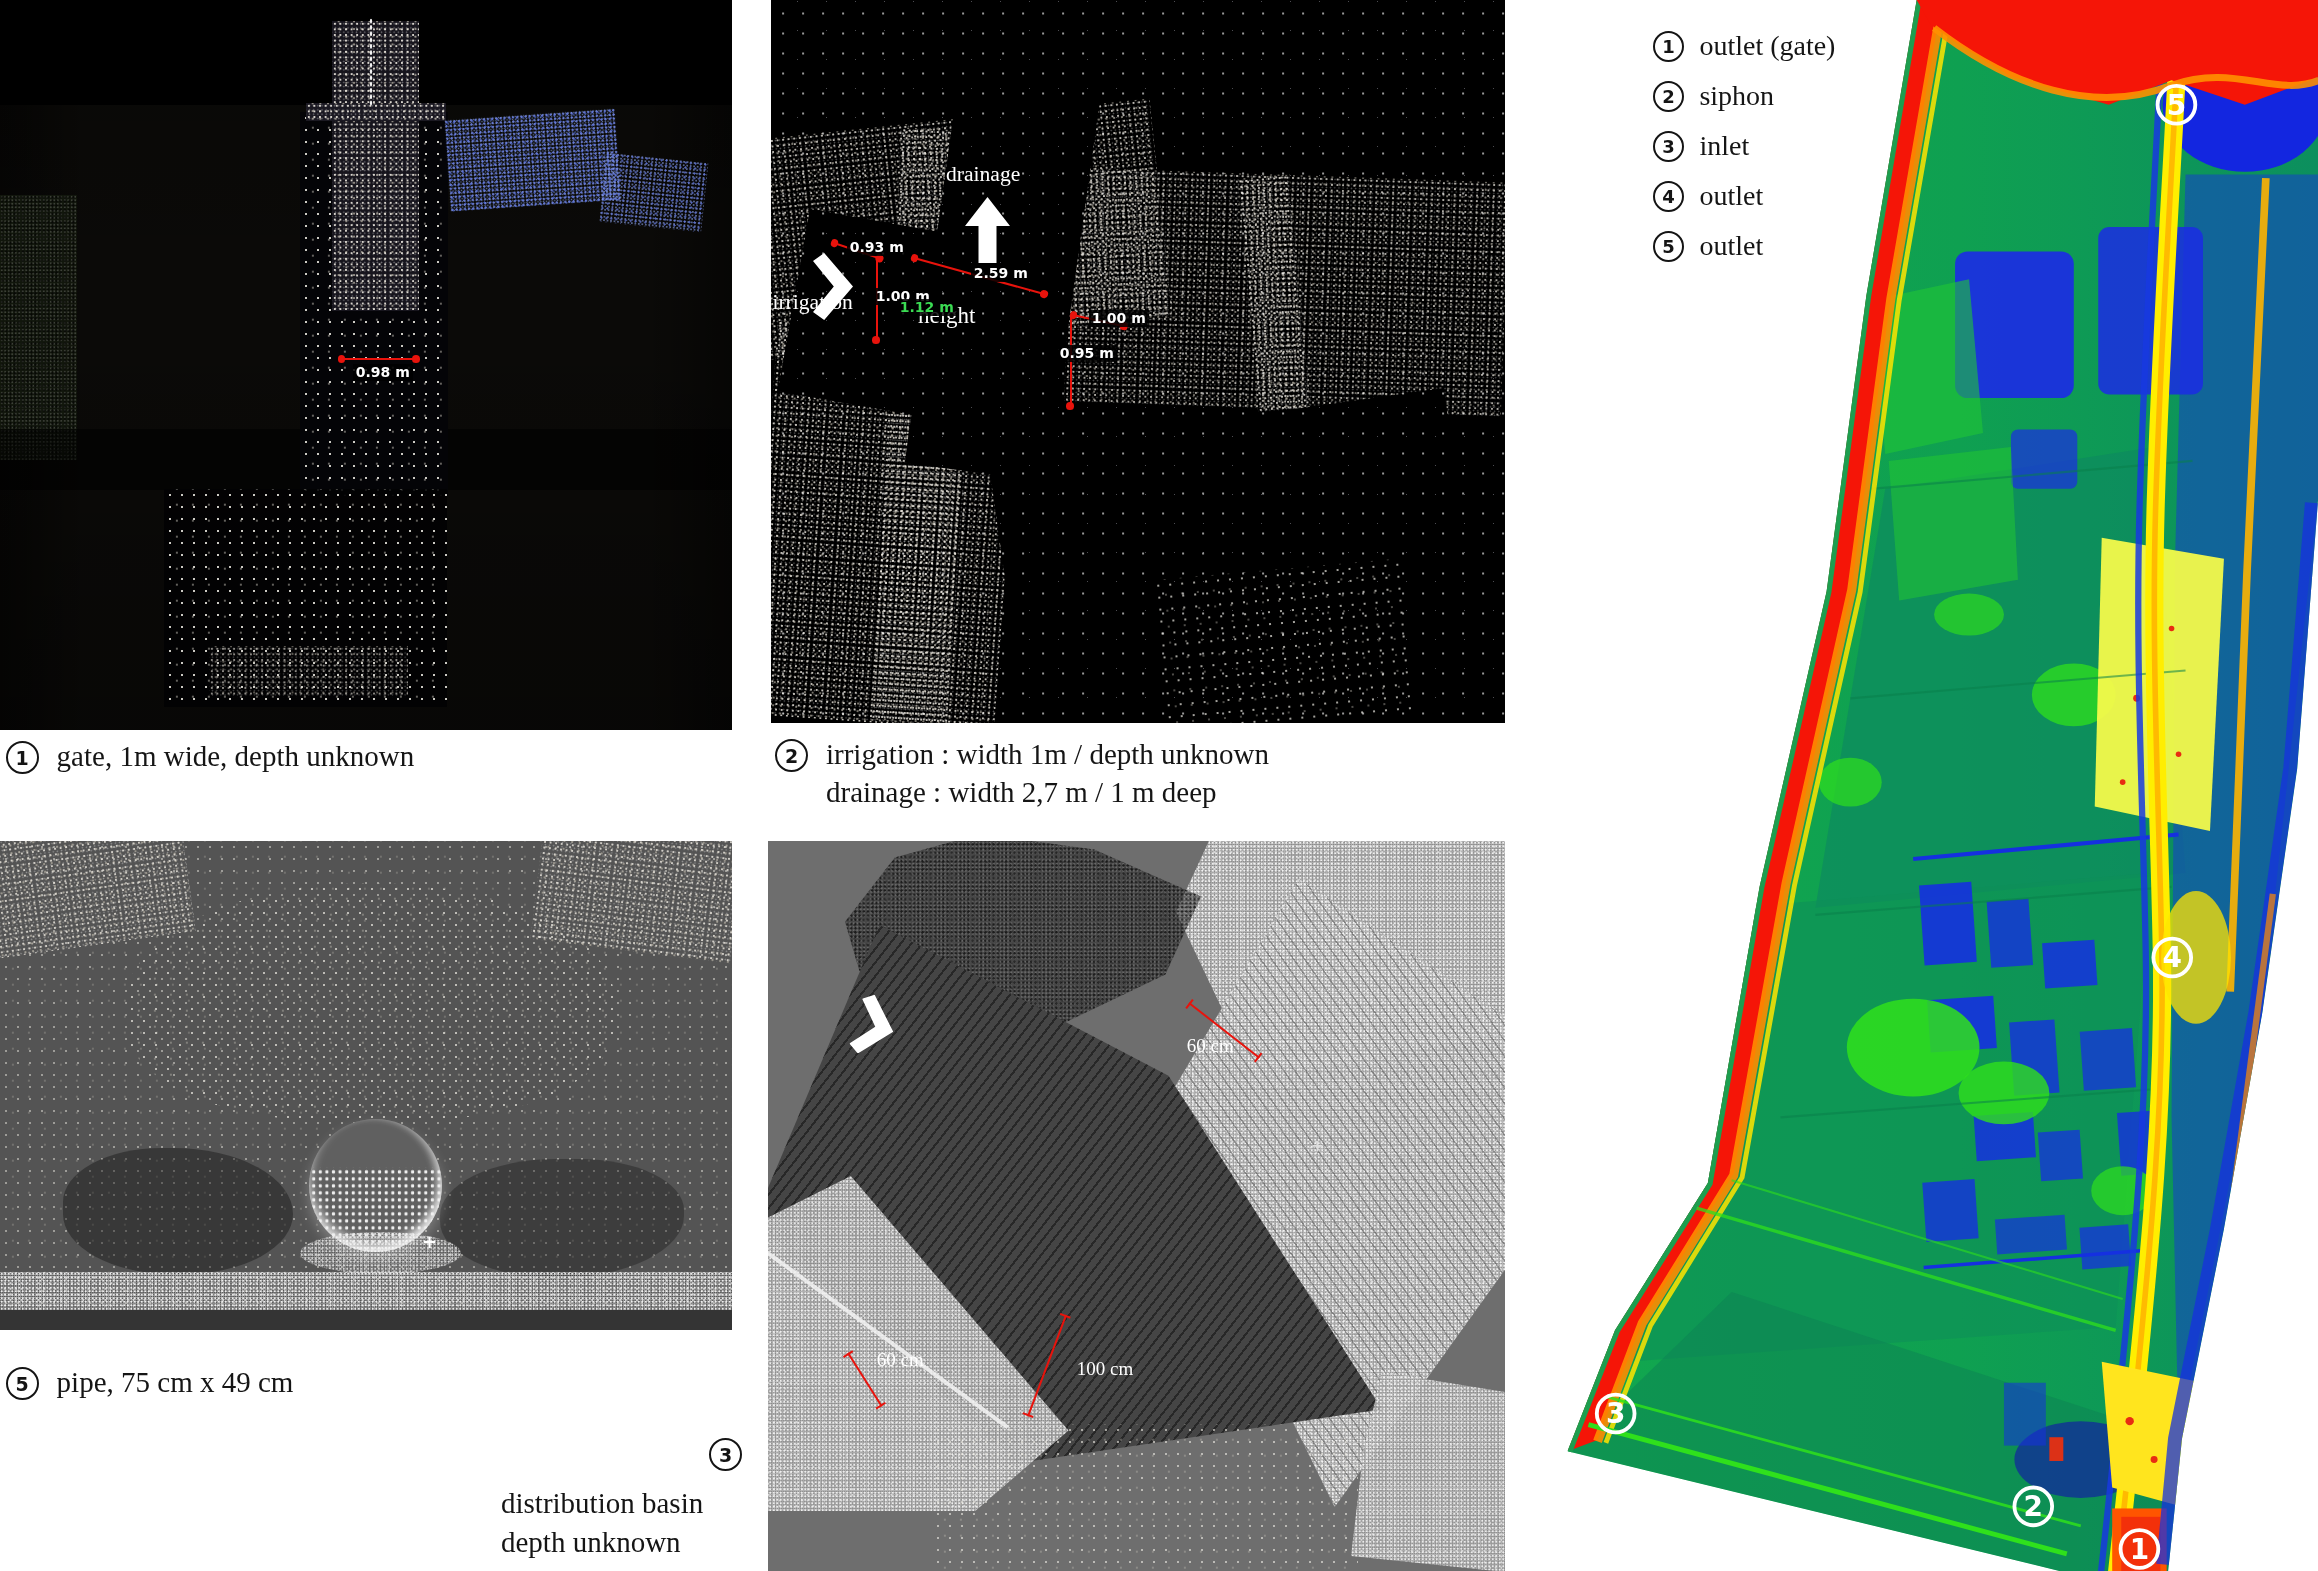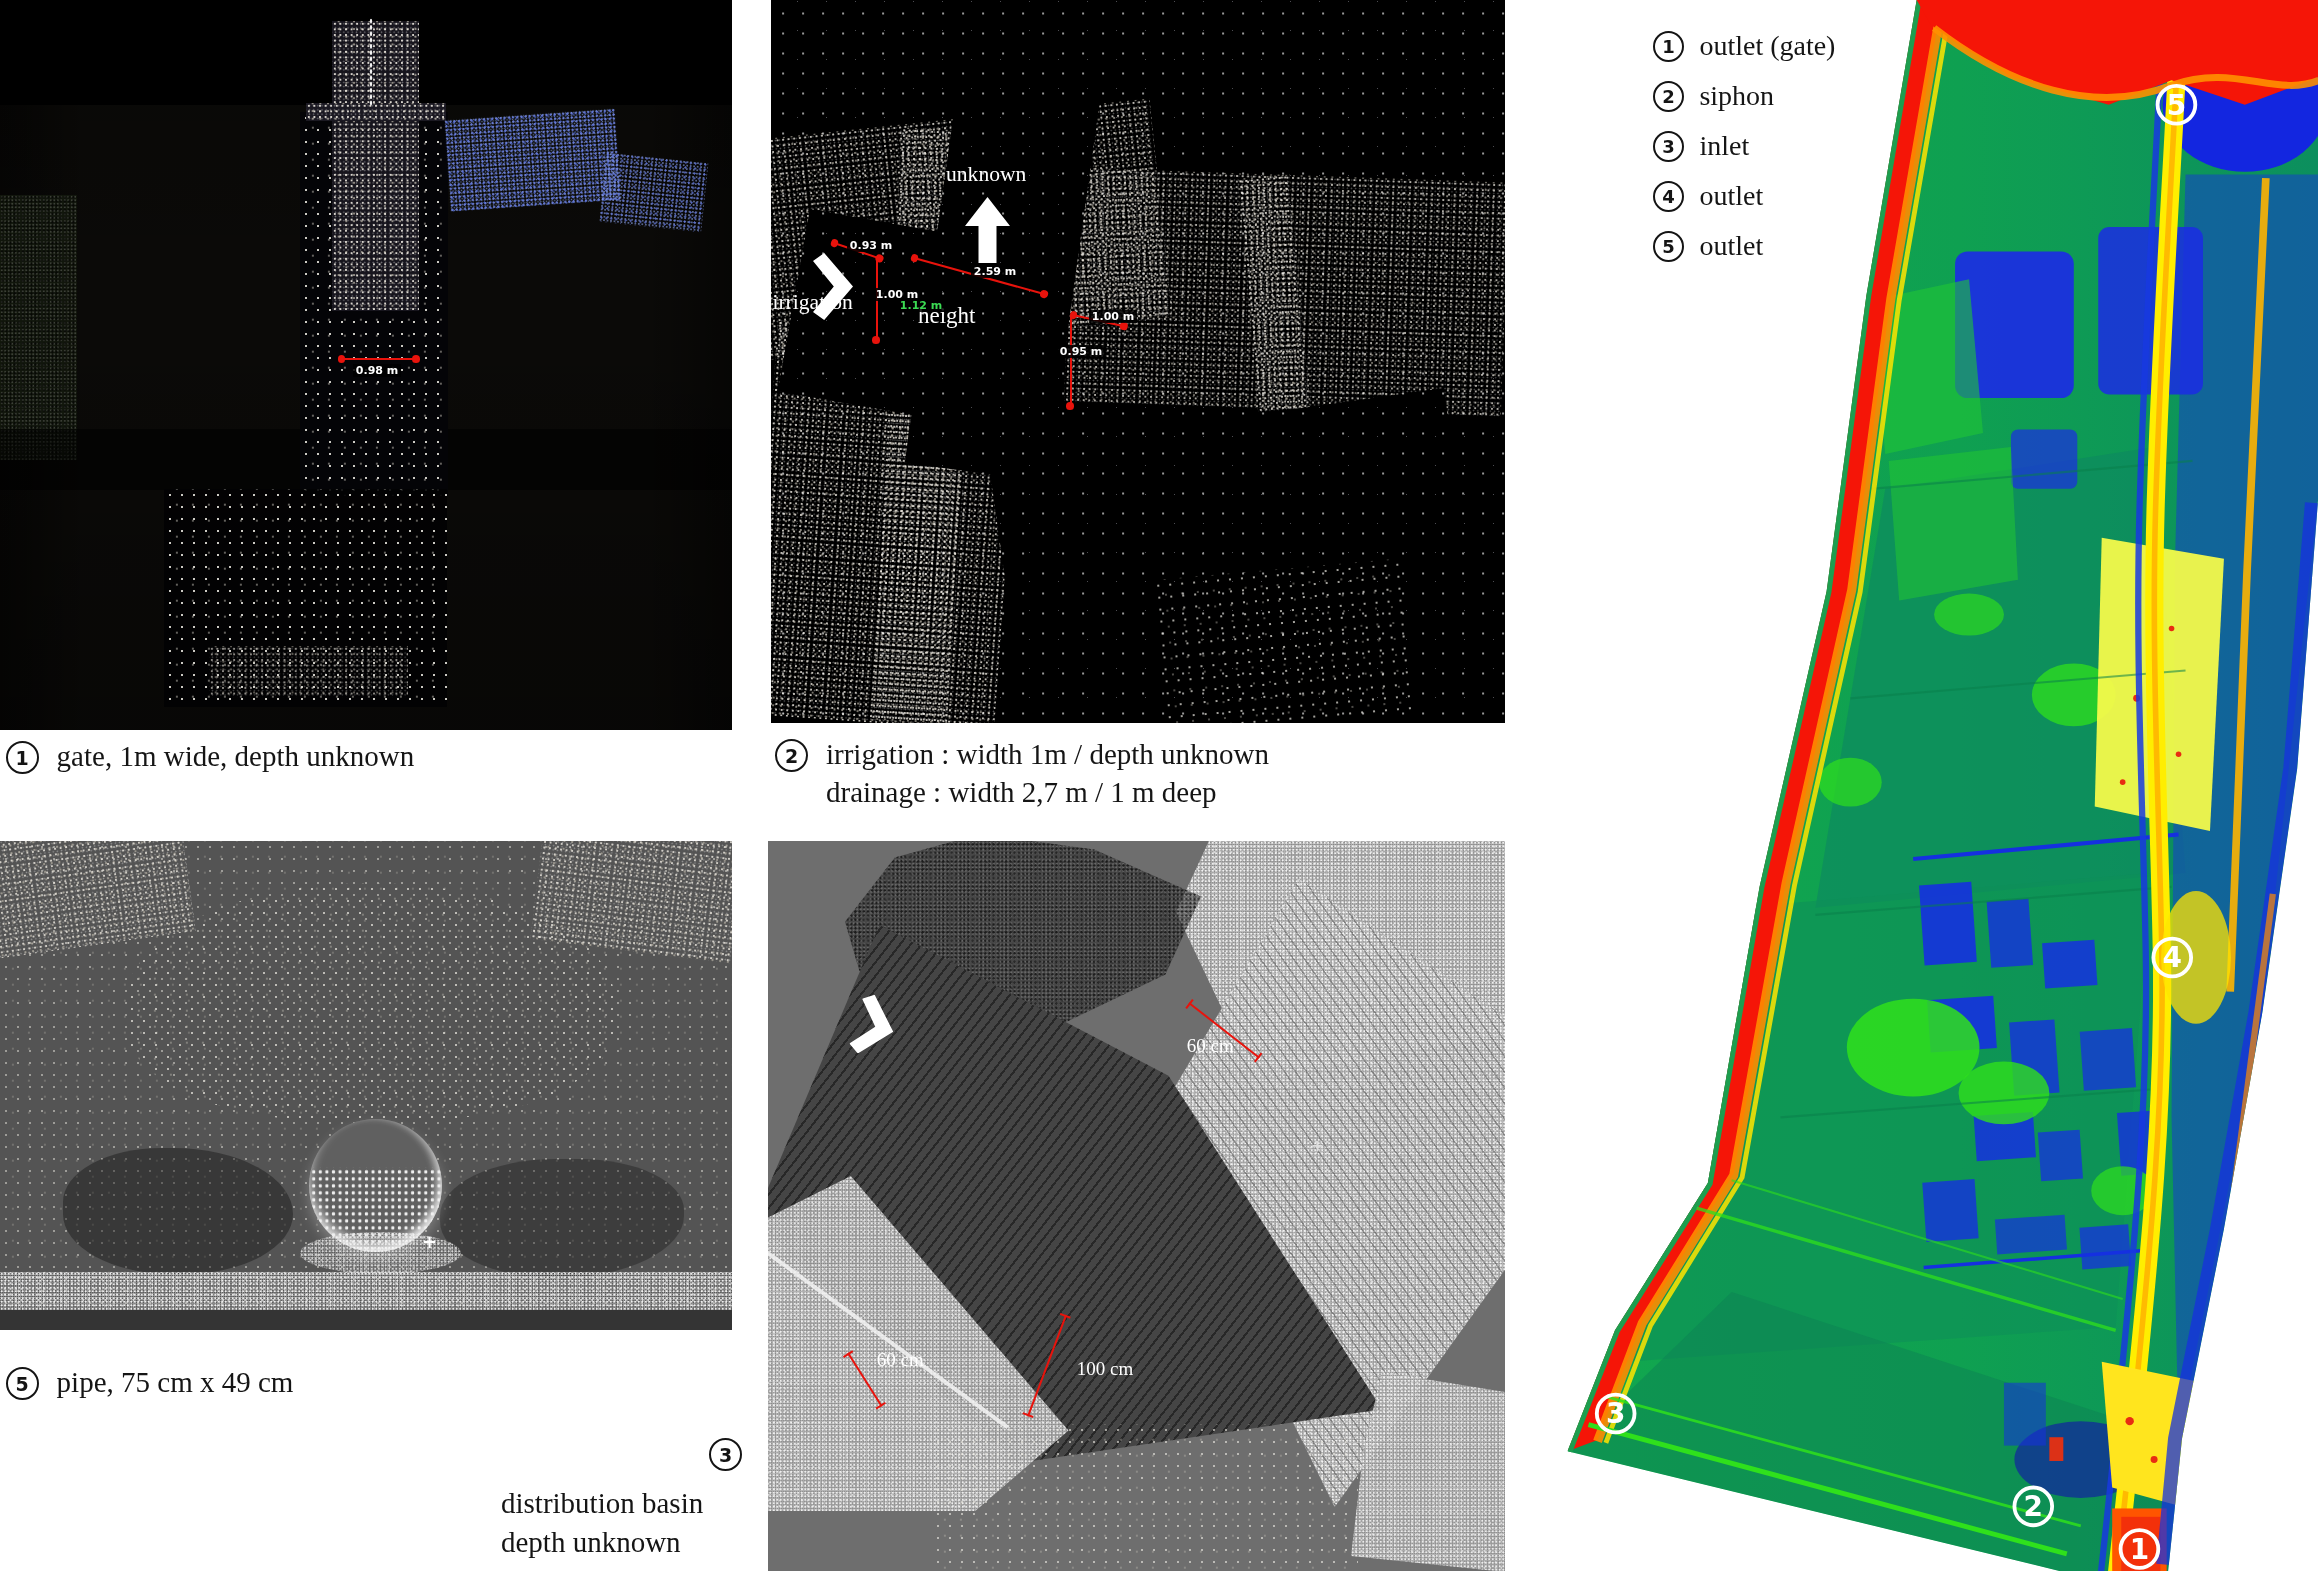--- a/index.html
+++ b/index.html
@@ -51,21 +51,21 @@
 
   
   .meas{position:absolute;height:2.1px;background:#e8130c;transform-origin:0 50%;}
   .meas.dots::before,.meas.dots::after{content:"";position:absolute;width:7.7px;height:7.7px;
      border-radius:50%;background:#e8130c;top:-2.8px;}
   .meas.dots::before{left:-3.5px;} .meas.dots::after{right:-3.5px;}
   .meas.ticks::before,.meas.ticks::after{content:"";position:absolute;width:2.1px;height:11.2px;
      background:#e8130c;top:-4.5px;}
   .meas.ticks::before{left:0;} .meas.ticks::after{right:0;}
   .mlabel{position:absolute;color:#fff;font-family:"DejaVu Sans",sans-serif;
-     font-size:11px;font-weight:bold;background:rgba(0,0,0,.85);padding:0.7px 2.8px;line-height:1.1;white-space:nowrap;}
+     font-size:14px;font-weight:bold;background:rgba(0,0,0,.85);padding:0.7px 2.8px;line-height:1.1;white-space:nowrap;}
   .mlabel.serif{font-family:"Liberation Serif",serif;font-weight:normal;font-size:19px;background:transparent;}
   .mlabel.green{color:#3bdb53;}
 
   .bigword{position:absolute;color:#fff;font-family:"Liberation Serif",serif;white-space:nowrap;}
 
   
   .arrow-up{position:absolute;background:#fff;
      clip-path:polygon(50% 0,100% 44%,70% 44%,70% 100%,30% 100%,30% 44%,0 44%);}
   .chevron-right{position:absolute;background:#fff;
      clip-path:polygon(0 12%,28% 0,100% 50%,28% 100%,0 88%,52% 50%);}
@@ -128,21 +128,21 @@
     <div class="abs spk-med" style="left:297px;top:175px;width:437px;height:234px;transform:rotate(2deg);opacity:.8;"></div>
     <div class="abs spk-med" style="left:480px;top:176px;width:52px;height:307px;transform:rotate(-5deg);opacity:.9;"></div>
     <div class="abs spk-med" style="left:-7px;top:328px;width:244px;height:395px;transform:rotate(4deg);opacity:.9;"></div>
 
     <div class="abs" style="left:21px;top:230px;width:258px;height:185px;background:#000;transform:rotate(10deg);"></div>
     <div class="abs" style="left:168px;top:-28px;width:143px;height:503px;background:#000;transform:rotate(8deg);"></div>
     <div class="abs" style="left:230px;top:419px;width:461px;height:230px;background:#000;transform:rotate(-8deg);"></div>
     <div class="abs spk-sparse" style="left:387px;top:569px;width:251px;height:154px;transform:rotate(-5deg);opacity:.8;"></div>
     <div class="abs spk-star" style="left:0;top:0;width:734px;height:723px;opacity:.8;"></div>
 
-    <div class="bigword" style="left:175px;top:162px;font-size:21.6px;">unknown</div>
+    <div class="bigword" style="left:175px;top:162px;font-size:21.6px;">drainage</div>
     <div class="arrow-up" style="left:194px;top:197px;width:45px;height:66px;"></div>
     <div class="bigword" style="left:1.4px;top:290px;font-size:21.6px;">irrigation</div>
     <div class="chevron-right" style="left:42px;top:253px;width:40px;height:67px;"></div>
     <div class="bigword" style="left:147px;top:303px;font-size:23px;">height</div>
 
     <div class="meas dots" style="left:63px;top:242px;width:48px;transform:rotate(18.7deg);"></div>
     <div class="meas" style="left:105px;top:257px;width:2.1px;height:83px;"></div>
     <div class="abs" style="left:101px;top:336px;width:7.7px;height:7.7px;border-radius:50%;background:#e8130c;"></div>
     <div class="meas dots" style="left:143px;top:257px;width:135px;transform:rotate(15.5deg);"></div>
     <div class="meas dots" style="left:302px;top:314px;width:52px;transform:rotate(12.4deg);"></div>

